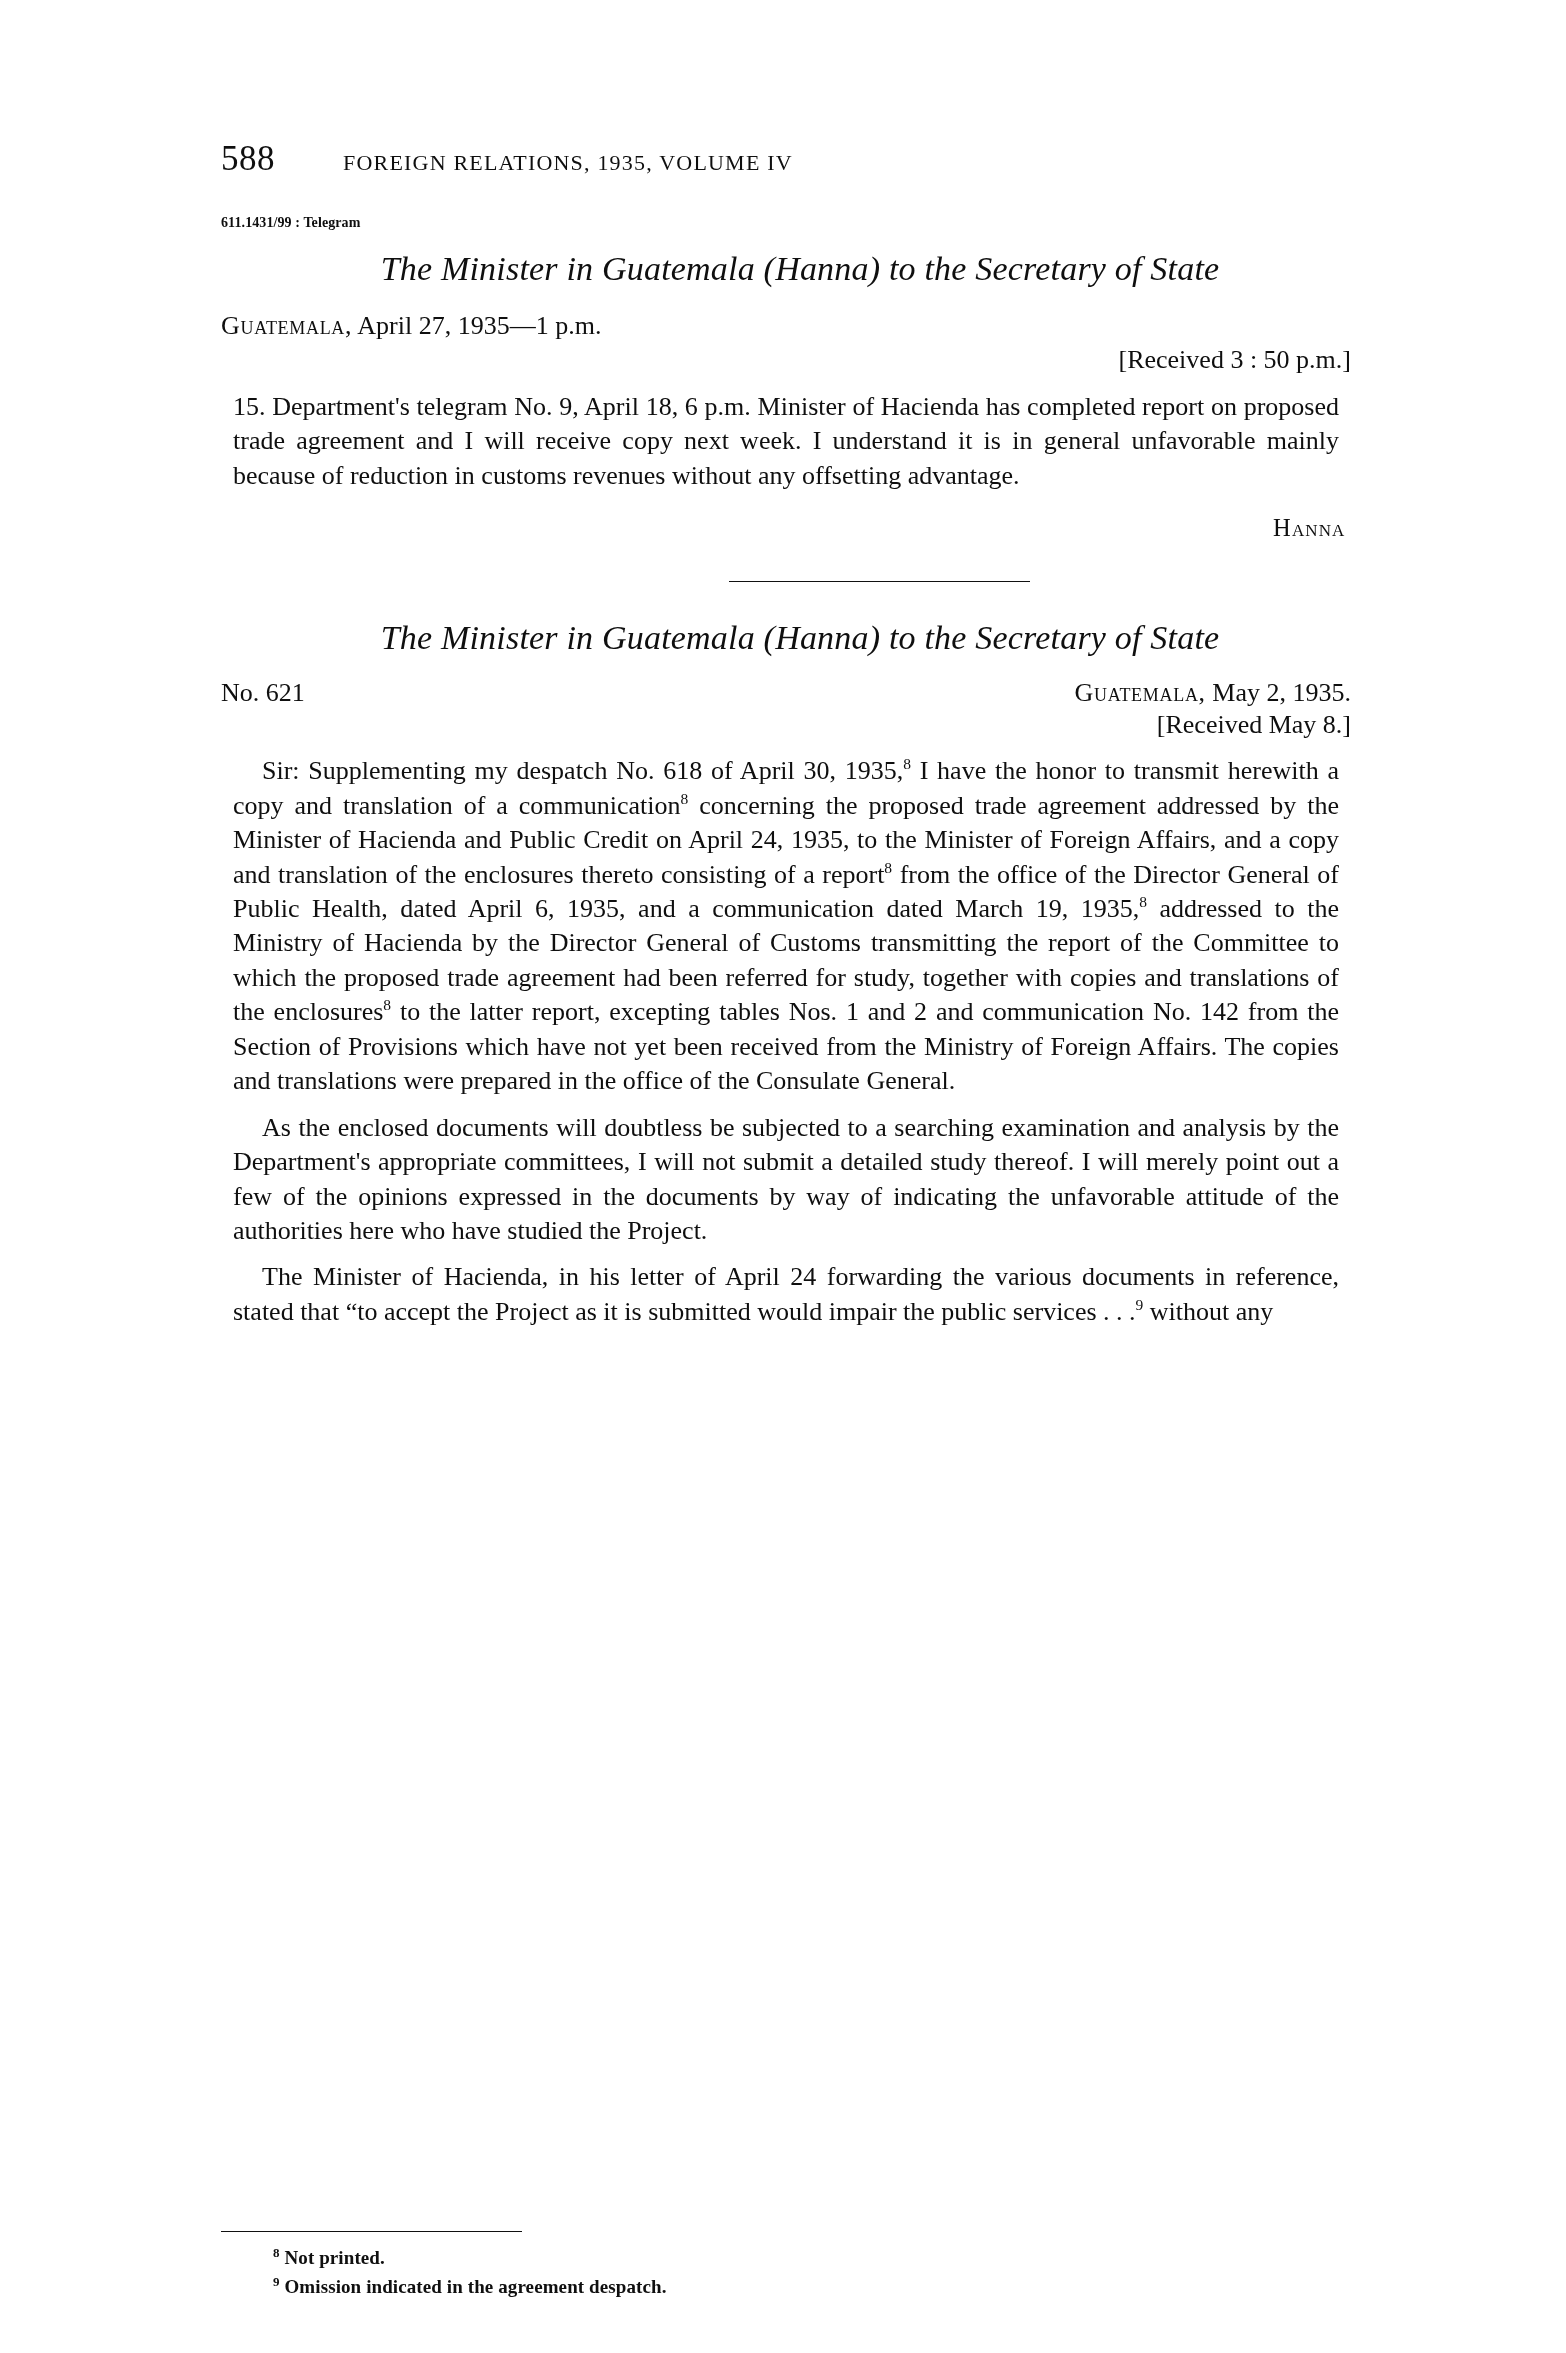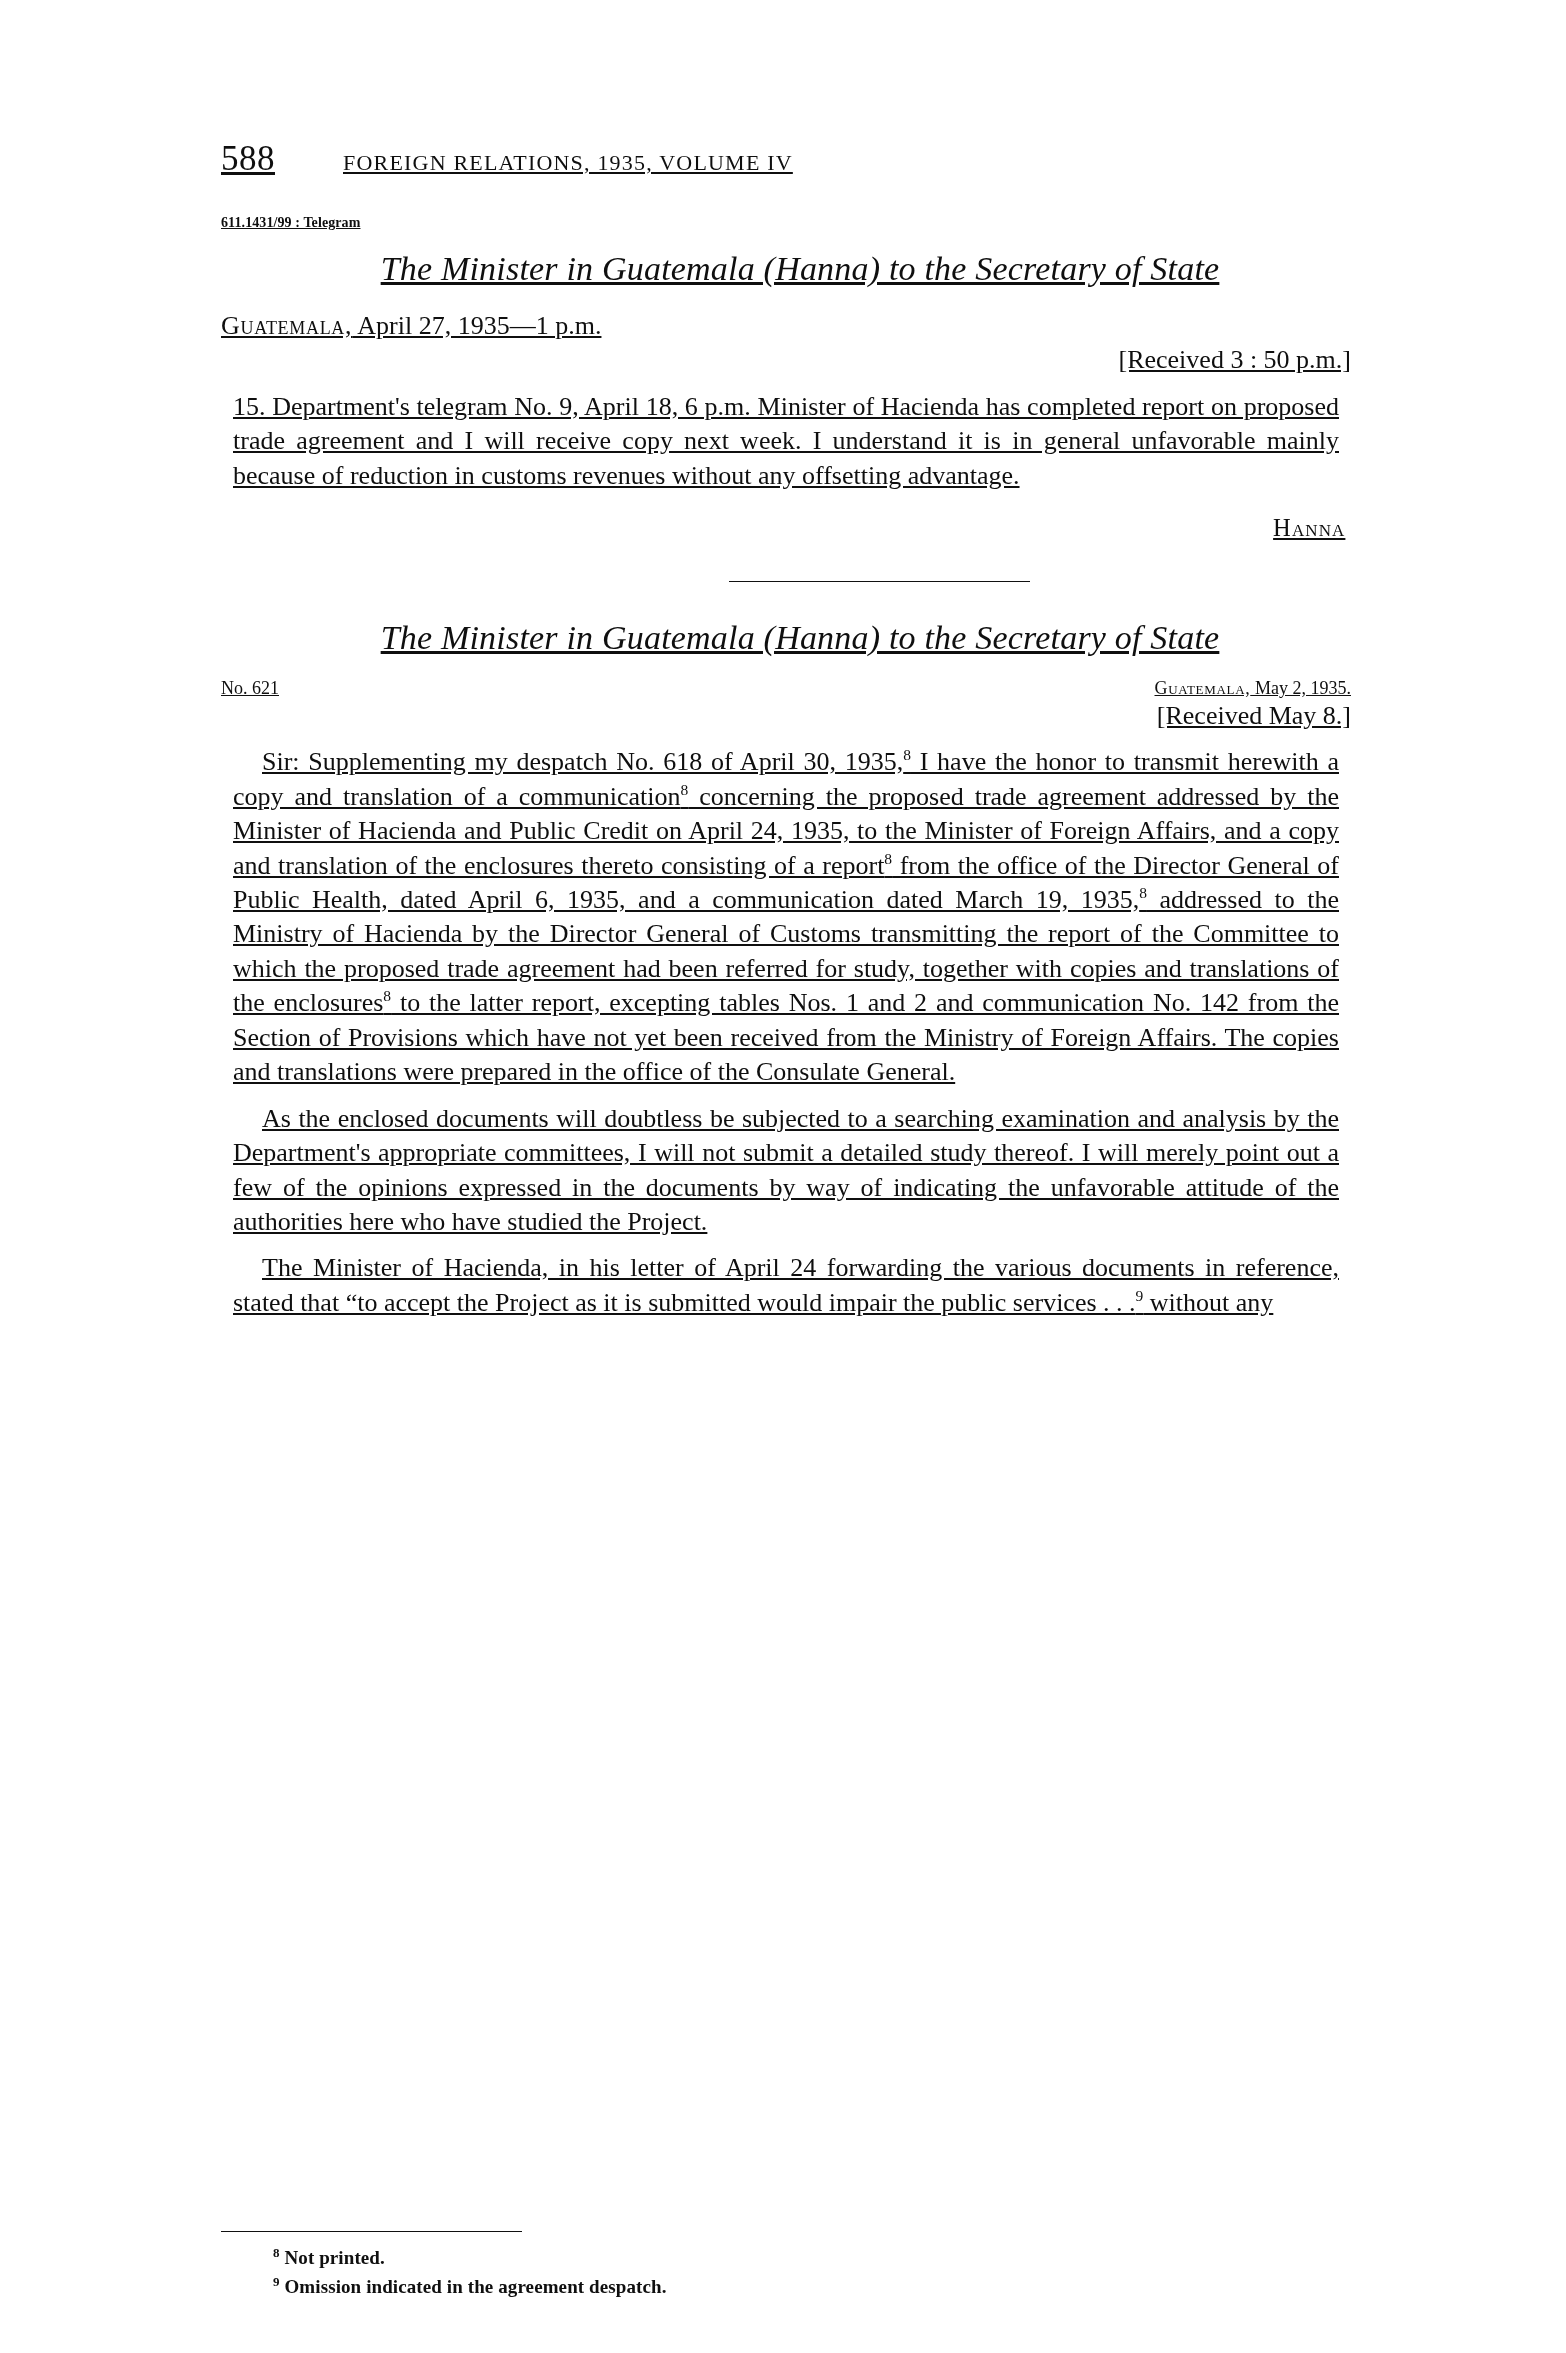--- a/index.html
+++ b/index.html
@@ -18,21 +18,20 @@
     background: #ffffff;
     box-sizing: border-box;
     padding: 0;
     overflow: hidden;
   }
   .content {
     position: absolute;
     left: 221px;
     top: 141px;
     width: 1130px;
-    text-decoration: underline;
   }
 
   
   .running-head {
     display: flex;
     align-items: baseline;
     margin-bottom: 39px;
   }
   .folio {
     font-size: 35px;
@@ -81,21 +80,21 @@
     text-align: right;
     font-size: 26px;
     line-height: 1.32;
     margin-bottom: 4.7px;
   }
 
   .numline {
     display: flex;
     justify-content: space-between;
     align-items: baseline;
-    font-size: 18px;
+    font-size: 26px;
   }
   .numline .left { white-space: nowrap; }
   .numline .right { white-space: nowrap; }
   .numline .right .smallcaps {
     font-variant: small-caps;
     letter-spacing: 0.7px;
   }
 
   
   p.body {

